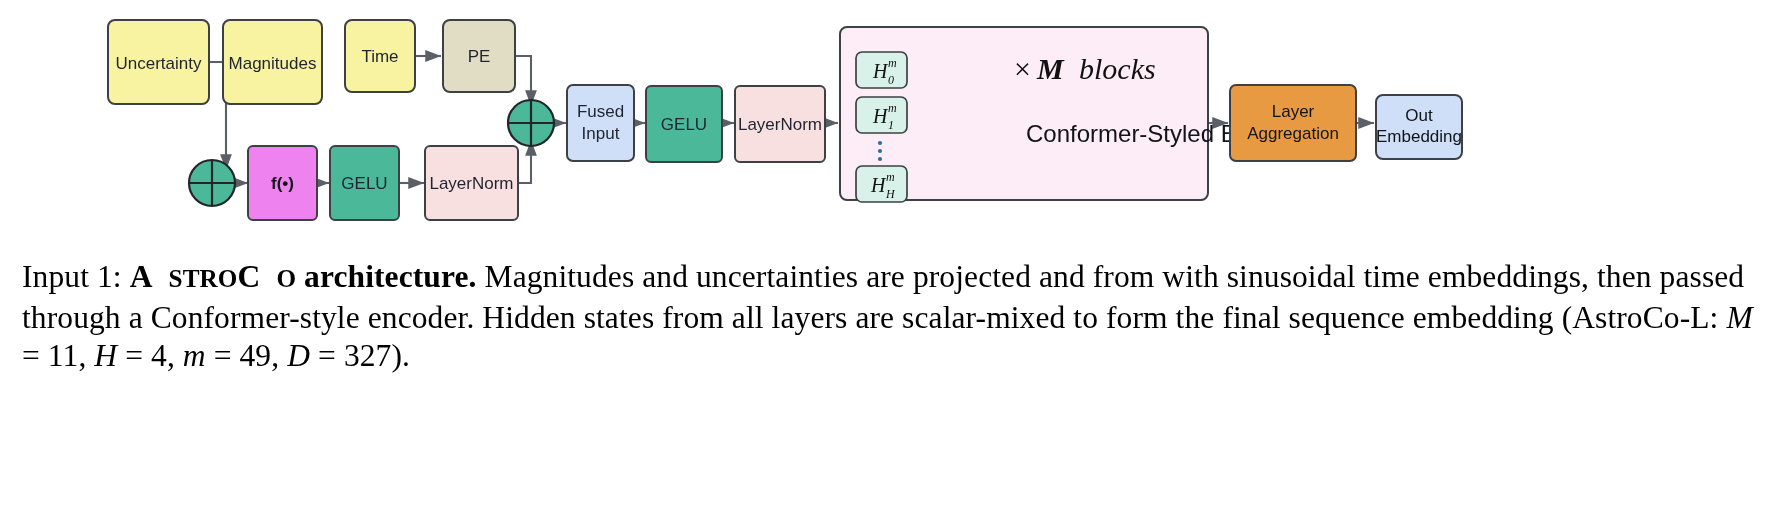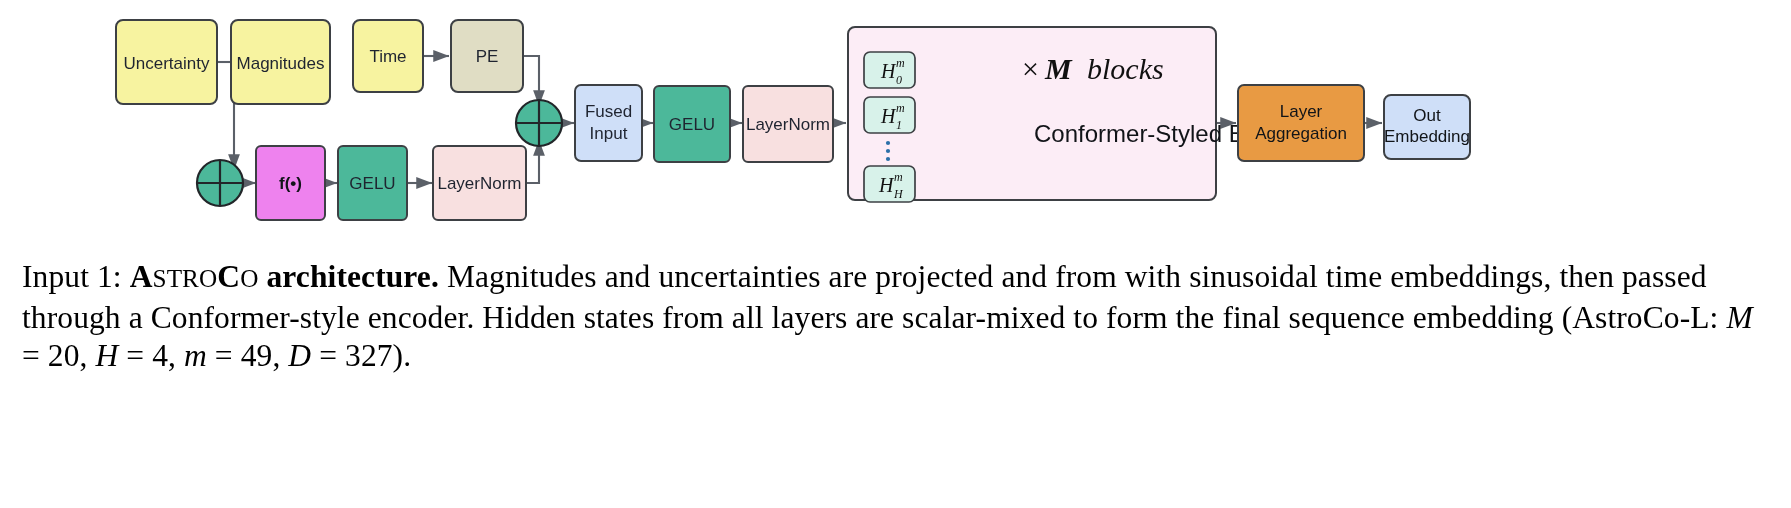--- a/index.html
+++ b/index.html
@@ -9,21 +9,21 @@
   }
   body {
     width: 1791px;
     height: 508px;
     font-family: "Liberation Sans", sans-serif;
     overflow: hidden;
     position: relative;
   }
   #figure {
     position: absolute;
-    left: 12px;
+    left: 4px;
     top: 0;
     width: 1450px;
     height: 250px;
   }
   #figure svg { display: block; }
 
   .node-label {
     font-family: "Liberation Sans", sans-serif;
     fill: #1f2430;
   }
@@ -42,21 +42,21 @@
     width: 1750px;
     font-family: "Liberation Serif", serif;
     font-size: 31.5px;
     line-height: 38.5px;
     color: #000000;
     text-align: left;
     letter-spacing: 0.1px;
   }
   .caption b { font-weight: bold; }
   .smallcaps-first { font-weight: bold; }
-  .sc { font-weight: normal; font-size: 0.80em; }
+  .sc { font-weight: bold; font-size: 0.80em; margin-left: 16px; }
   .mi {
     font-family: "Liberation Serif", serif;
     font-style: italic;
   }
   .mn {
     font-family: "Liberation Serif", serif;
     font-style: normal;
   }
   .cap-gap { display: inline-block; width: 8px; }
 </style>
@@ -213,15 +213,15 @@
     <rect x="1372" y="95" width="86" height="64" rx="7" ry="7" fill="#cfdff8" stroke="#3d4044" stroke-width="2"></rect>
     <text class="node-label-dark" x="1415" y="121" text-anchor="middle" font-size="17">Out</text>
     <text class="node-label-dark" x="1415" y="142" text-anchor="middle" font-size="17">Embedding</text>
   </g>
 </svg>
 </div>
 
 <div class="caption">
   <span>Input 1:</span><span class="cap-gap"></span><b><span class="smallcaps-first">A</span><span class="sc">STRO</span><span class="smallcaps-first">C</span><span class="sc">O</span> <span>architecture.</span></b><span class="cap-gap"></span><span>Magnitudes and uncertainties are projected and from with</span>
   <span>sinusoidal time embeddings, then passed through a Conformer-style encoder. Hidden states from all</span>
-  <span>layers are scalar-mixed to form the final sequence embedding (AstroCo-L: </span><span class="mi">M</span><span class="mn"> = </span><span class="mn">20</span><span>, </span><span class="mi">H</span><span class="mn"> = </span><span class="mn">4</span><span>, </span><span class="mi">m</span><span class="mn"> = </span><span class="mn">49</span><span>,</span>
+  <span>layers are scalar-mixed to form the final sequence embedding (AstroCo-L: </span><span class="mi">M</span><span class="mn"> = </span><span class="mn">11</span><span>, </span><span class="mi">H</span><span class="mn"> = </span><span class="mn">4</span><span>, </span><span class="mi">m</span><span class="mn"> = </span><span class="mn">49</span><span>,</span>
   <span class="mi">D</span><span class="mn"> = </span><span class="mn">327</span><span>).</span>
 </div>
 
 </body></html>

